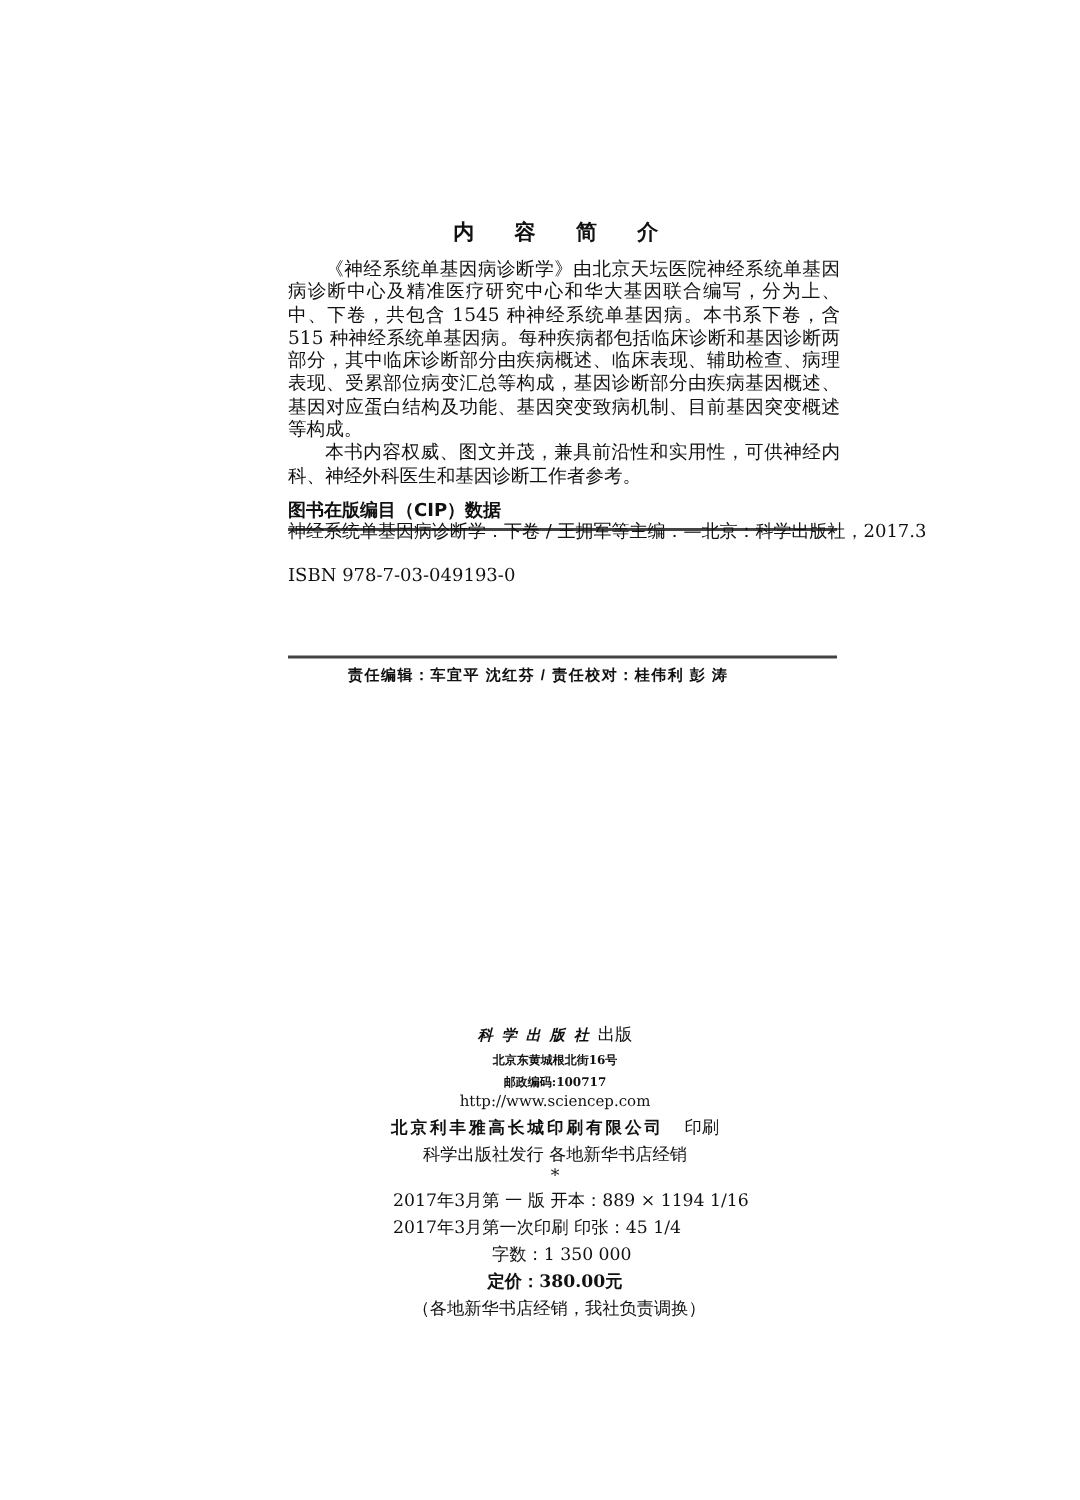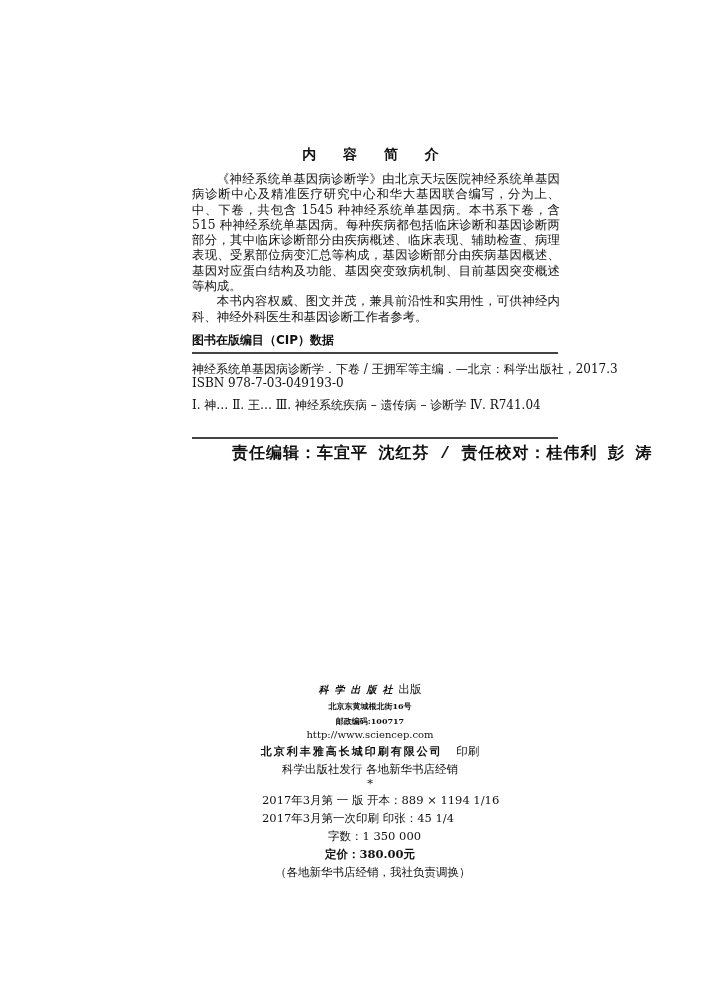--- a/index.html
+++ b/index.html
@@ -46,23 +46,23 @@
   .rule {
     position: absolute; left: 192px; width: 366px;
     height: 1.6px; background: #444;
   }
   .cip-line {
     left: 192px;
     font-size: 12px;
   }
 
   .credits {
-    font-family: Liberation Mono, monospace;
+    font-family: Liberation Sans, sans-serif;
     font-weight: bold;
-    font-size: 16px;
+    font-size: 10px;
     letter-spacing: 1px;
   }
 
   
   .center { left: 0; width: 740px; text-align: center; }
   .colo { font-size: 11.5px; }
   .small { font-size: 8px; }
   .publisher-brand { font-weight: bold; font-style: italic; letter-spacing: 6px; font-size: 10px; }
   .printer-brand { font-weight: bold; letter-spacing: 2px; font-size: 11px; }
   .bold { font-weight: bold; }
@@ -75,23 +75,22 @@
   <div class="abs title">内 容 简 介</div>
 
   <div class="summary">
     <p>《神经系统单基因病诊断学》由北京天坛医院神经系统单基因病诊断中心及精准医疗研究中心和华大基因联合编写，分为上、中、下卷，共包含 1545 种神经系统单基因病。本书系下卷，含 515 种神经系统单基因病。每种疾病都包括临床诊断和基因诊断两部分，其中临床诊断部分由疾病概述、临床表现、辅助检查、病理表现、受累部位病变汇总等构成，基因诊断部分由疾病基因概述、基因对应蛋白结构及功能、基因突变致病机制、目前基因突变概述等构成。</p>
     <p>本书内容权威、图文并茂，兼具前沿性和实用性，可供神经内科、神经外科医生和基因诊断工作者参考。</p>
   </div>
 
   <div class="abs cip-heading">图书在版编目（CIP）数据</div>
   <div class="rule" style="top:352px;"></div>
 
-  <div class="abs cip-line" style="top:361px;">神经系统单基因病诊断学．下卷 / 王拥军等主编．—北京：科学出版社，2017.3</div>
+  <div class="abs cip-line" style="top:346px;">神经系统单基因病诊断学．下卷 / 王拥军等主编．—北京：科学出版社，2017.3</div>
   <div class="abs cip-line" style="top:376px;">ISBN 978-7-03-049193-0</div>
-  <div class="abs cip-line" style="top:397px;">Ⅰ. 神…  Ⅱ. 王…  Ⅲ. 神经系统疾病 – 遗传病 – 诊断学  Ⅳ. R741.04</div>
 
   <div class="rule" style="top:437px;"></div>
 
   <div class="abs credits" style="left:232px; top:443px;">责任编辑：车宜平   沈红芬 / 责任校对：桂伟利   彭   涛</div>
 
   <div class="abs center colo" style="top:682px;">
     <span class="publisher-brand">科学出版社</span><span>出版</span>
   </div>
   <div class="abs center small bold" style="top:701px;">北京东黄城根北街16号</div>
   <div class="abs center small bold" style="top:716px;">邮政编码:100717</div>

